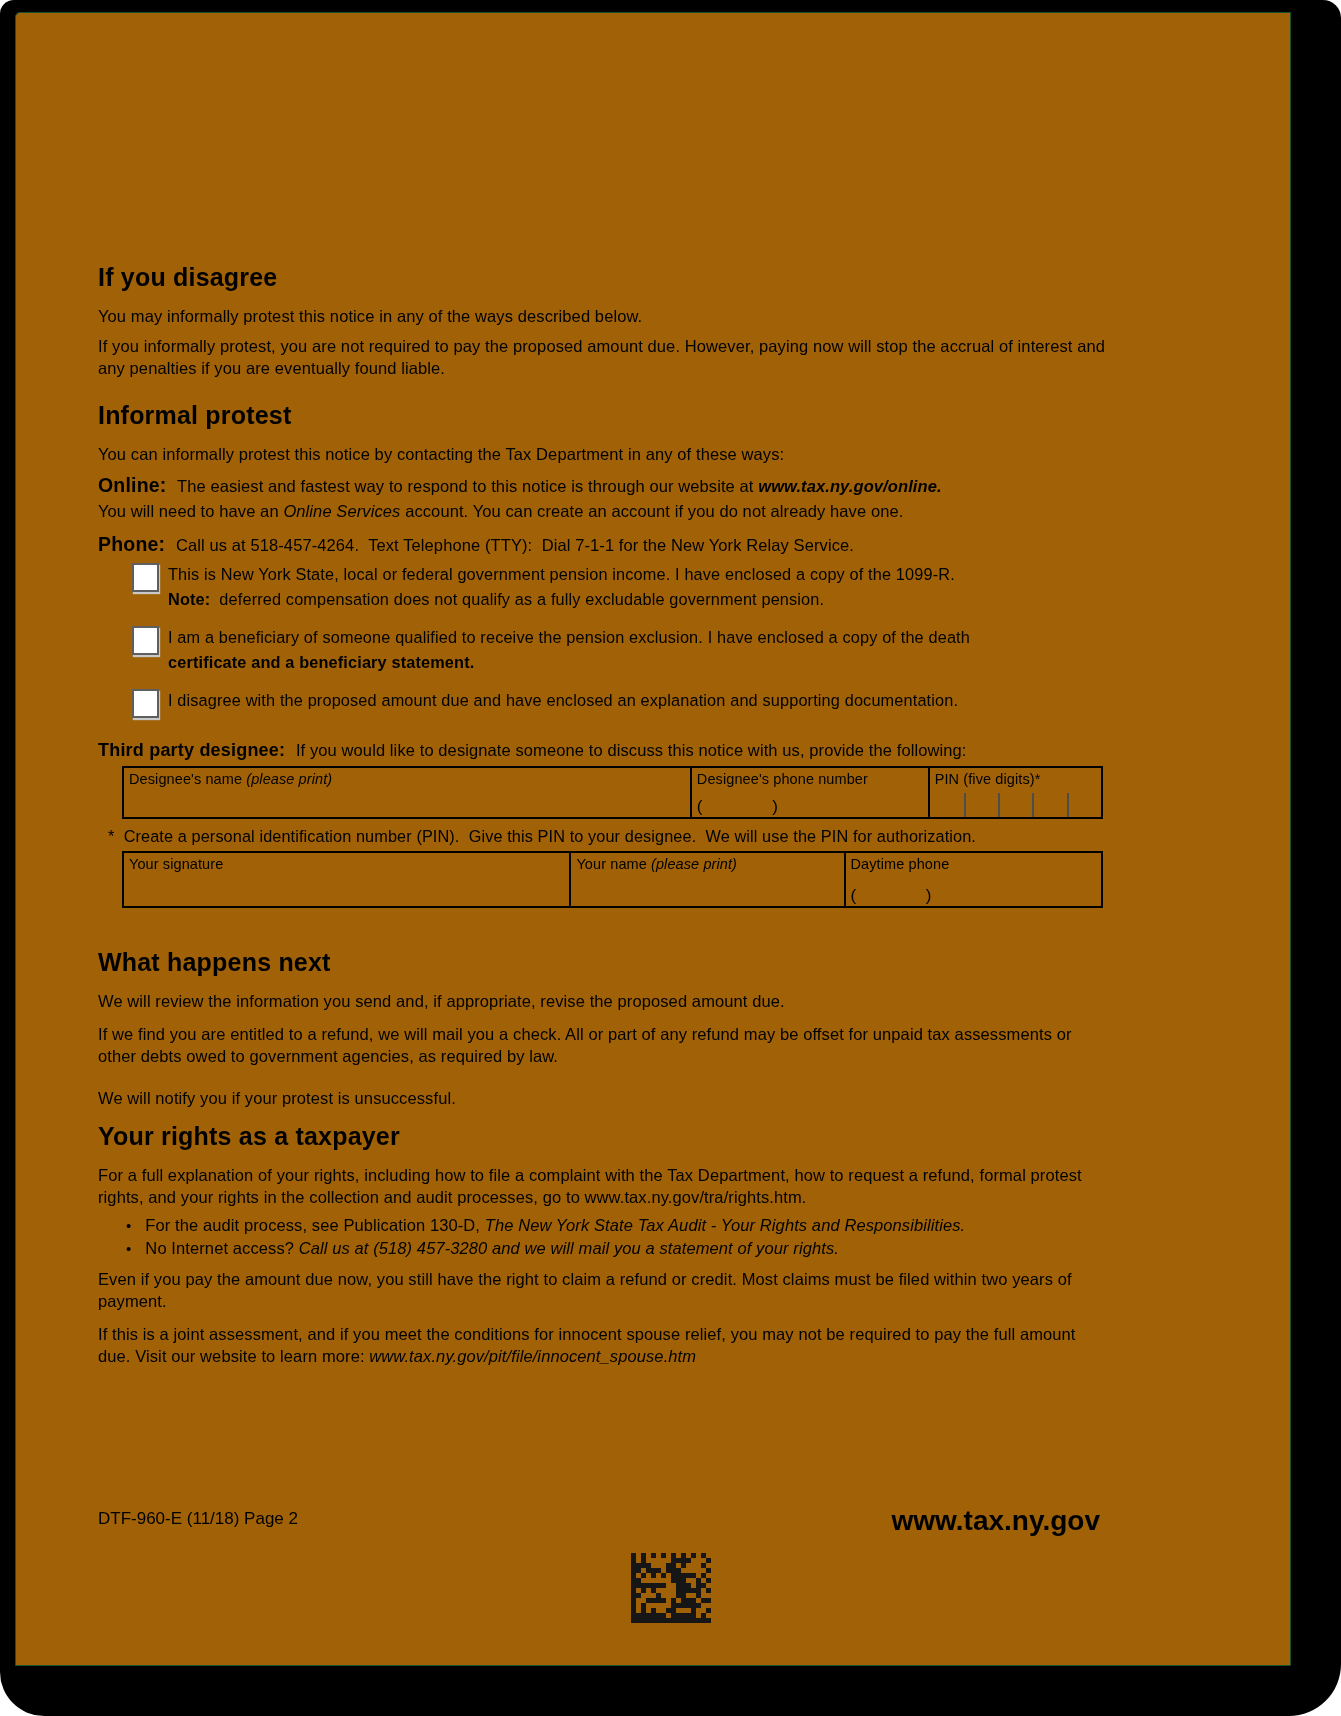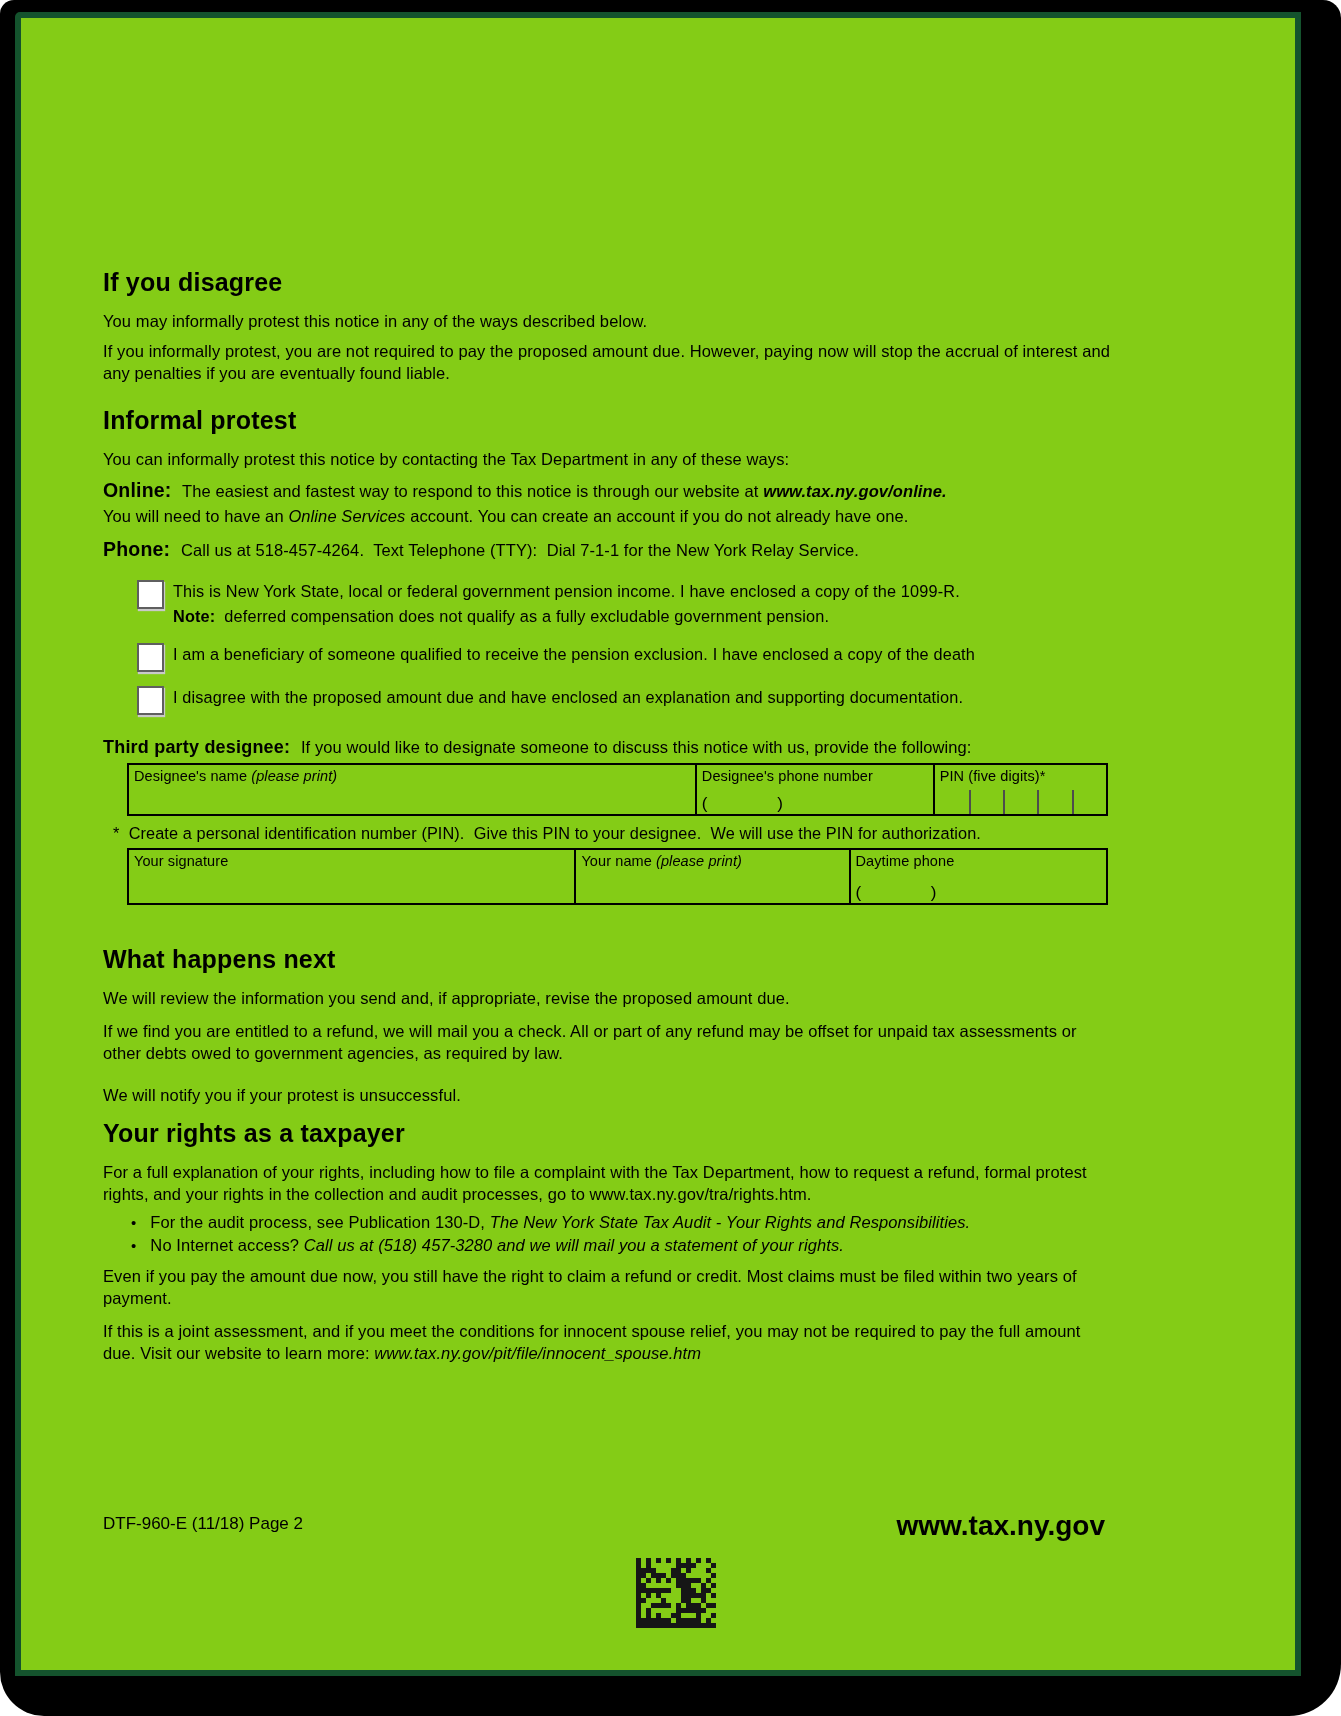--- a/index.html
+++ b/index.html
@@ -1,31 +1,31 @@
 <!DOCTYPE html>
 <html><head>
 <meta charset="utf-8">
 <style>
   html,body{margin:0;padding:0;background:#fff;}
   body{width:1341px;height:1716px;position:relative;overflow:hidden;
        font-family:"Liberation Sans",sans-serif;color:#000;}
   .frame{position:absolute;left:0;top:0;width:1341px;height:1716px;background:#000;
          border-radius:14px 18px 52px 44px;}
-  .sheet{position:absolute;left:15px;top:12px;width:1274px;height:1652px;background:#84cc16;
-         border:6px solid #14532d;border-radius:5px 0 0 0;}
+  .sheet{position:absolute;left:15px;top:12px;width:1274px;height:1652px;background:#a16207;
+         border:1px solid #14532d;border-radius:5px 0 0 0;}
   .content{position:absolute;left:82px;top:250px;width:1014px;font-size:16.5px;line-height:22px;
            letter-spacing:.1px;}
   .sec-title{font-size:25px;line-height:28px;font-weight:bold;margin:0 0 14px;letter-spacing:.2px;}
   .mt22{margin-top:22px;} .mt40{margin-top:40px;} .mt13{margin-top:13px;}
   p{margin:0 0 8px;}
   .mb20{margin-bottom:20px;} .mb11{margin-bottom:11px;} .mb6{margin-bottom:6px;}
   .contact-block{margin:0 0 8px;line-height:25px;}
   .contact-label{font-weight:bold;font-size:19.5px;letter-spacing:.2px;margin-right:6px;}
   .contact-label.sm{font-size:18px;}
-  .phone-block{margin-bottom:16px;}
+  .phone-block{margin-bottom:4px;}
   .mail-block{line-height:22px;margin-bottom:10px;}
   .pre{white-space:pre;}
   .i{font-style:italic;text-align:center;} .bi{font-style:italic;font-weight:bold;}
   
   .cb-list{margin-bottom:20px;}
   .cb-row{display:flex;gap:9px;padding-left:34px;margin-bottom:13px;
           font-size:16.3px;line-height:25px;letter-spacing:.15px;}
   .checkbox{flex:none;width:23px;height:25px;border:2px solid #5f5f5f;background:#fff;
             box-shadow:1px 2px 1px #c9c9c9;margin-top:1px;}
   .cb-text b:empty,.cb-text span:empty{display:none;}
@@ -86,20 +86,21 @@
           <span class="checkbox"></span>
           <div class="cb-text">
             <div><span>This is New York State, local or federal government pension income. I have enclosed a copy of the 1099-R.</span></div>
             <div><b class="cb-b">Note:</b><span>deferred compensation does not qualify as a fully excludable government pension.</span></div>
           </div>
         </div>
         <div class="cb-row">
           <span class="checkbox"></span>
           <div class="cb-text">
             <div><span>I am a beneficiary of someone qualified to receive the pension exclusion. I have enclosed a copy of the death</span></div>
+            <div><b class="cb-b">certificate and a beneficiary statement.</b></div>
           </div>
         </div>
         <div class="cb-row">
           <span class="checkbox"></span>
           <div class="cb-text">
             <div><span>I disagree with the proposed amount due and have enclosed an explanation and supporting documentation.</span></div>
             <div></div>
           </div>
         </div>
       </div>

